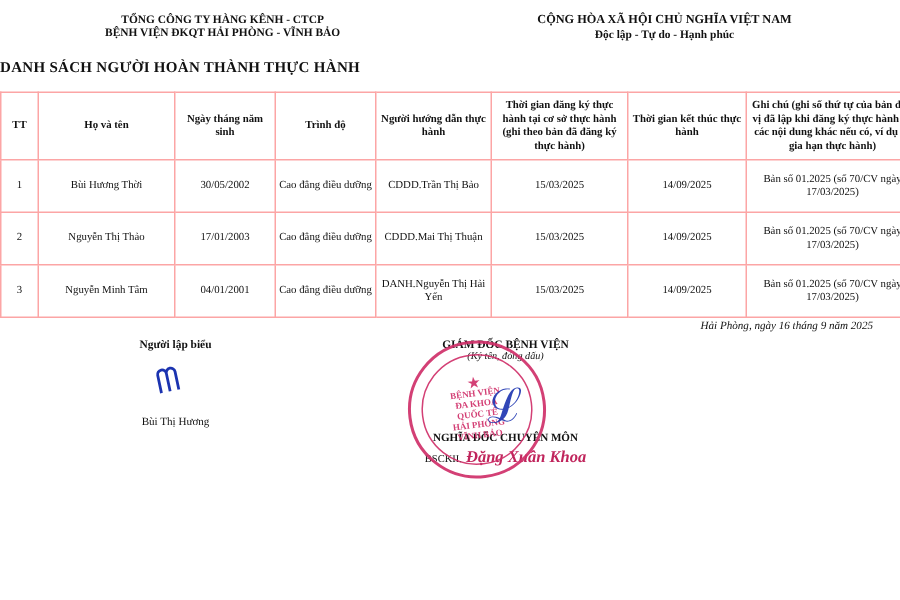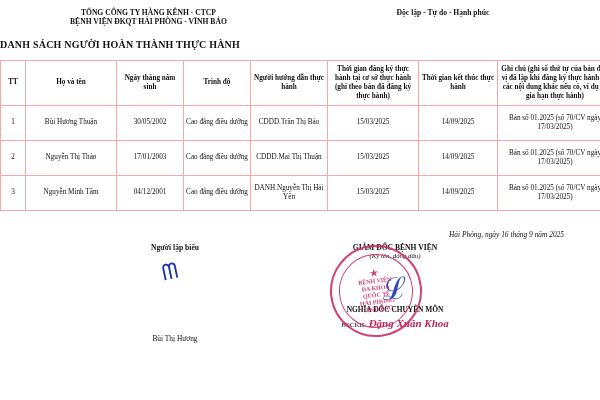--- a/index.html
+++ b/index.html
@@ -78,26 +78,26 @@
   .col-level { width: 62px; }
   .col-guide { width: 72px; }
   .col-start { width: 86px; }
   .col-end { width: 74px; }
   .col-note { width: 110px; }
   td.name-cell { text-align: left; padding-left: 5px; }
   .footer-date {
     text-align: right;
     font-size: 7.4px;
     font-style: italic;
-    padding-right: 36px;
-    margin-top: 19px;
+    padding-right: 18px;
+    margin-top: 0;
   }
   .sign-row {
     display: flex;
-    justify-content: center;
+    justify-content: flex-start;
     padding: 0 22px;
     margin-top: 4px;
     box-sizing: border-box;
   }
   .sign-left {
     width: 190px;
     text-align: center;
     position: relative;
   }
   .sign-right {
@@ -109,21 +109,20 @@
     font-weight: bold;
     font-size: 7.6px;
   }
   .sign-sub {
     font-size: 6.8px;
     font-style: italic;
   }
   .sign-gap-left { height: 42px; }
   .sign-name {
     font-size: 7.4px;
-    margin-top: 40px;
   }
   .sign-phone {
     font-size: 7.4px;
     text-align: left;
     padding-left: 18px;
   }
   .scribble-left {
     position: absolute;
     left: 82px;
     top: 16px;
@@ -201,20 +200,21 @@
 <body>
 
 <div class="page">
 
   <div class="header">
     <div class="hdr-left">
       <div class="b fs75">TỔNG CÔNG TY HÀNG KÊNH - CTCP</div>
       <div class="b fs75">BỆNH VIỆN ĐKQT HẢI PHÒNG - VĨNH BẢO</div>
     </div>
     <div class="hdr-right">
+      <div class="b fs8">CỘNG HÒA XÃ HỘI CHỦ NGHĨA VIỆT NAM</div>
       <div class="b fs75">Độc lập - Tự do - Hạnh phúc</div>
     </div>
   </div>
 
   <div class="title">DANH SÁCH NGƯỜI HOÀN THÀNH THỰC HÀNH</div>
 
   <table class="main">
     <thead>
       <tr>
         <th class="col-tt">TT</th>
@@ -223,42 +223,42 @@
         <th class="col-level">Trình độ</th>
         <th class="col-guide">Người hướng dẫn thực hành</th>
         <th class="col-start">Thời gian đăng ký thực hành tại cơ sở thực hành (ghi theo bản đã đăng ký thực hành)</th>
         <th class="col-end">Thời gian kết thúc thực hành</th>
         <th class="col-note">Ghi chú (ghi số thứ tự của bản đơn vị đã lập khi đăng ký thực hành và các nội dung khác nếu có, ví dụ có gia hạn thực hành)</th>
       </tr>
     </thead>
     <tbody>
       <tr>
         <td>1</td>
-        <td class="name-cell">Bùi Hương Thuận</td>
+        <td class="name-cell">Bùi Hương Thời</td>
         <td>30/05/2002</td>
         <td>Cao đẳng điều dưỡng</td>
         <td>CDDD.Trần Thị Bảo</td>
         <td>15/03/2025</td>
         <td>14/09/2025</td>
         <td>Bản số 01.2025 (số 70/CV ngày 17/03/2025)</td>
       </tr>
       <tr>
         <td>2</td>
         <td class="name-cell">Nguyễn Thị Thảo</td>
         <td>17/01/2003</td>
         <td>Cao đẳng điều dưỡng</td>
         <td>CDDD.Mai Thị Thuận</td>
         <td>15/03/2025</td>
         <td>14/09/2025</td>
         <td>Bản số 01.2025 (số 70/CV ngày 17/03/2025)</td>
       </tr>
       <tr>
         <td>3</td>
         <td class="name-cell">Nguyễn Minh Tâm</td>
-        <td>04/12/2001</td>
+        <td>04/01/2001</td>
         <td>Cao đẳng điều dưỡng</td>
         <td>DANH.Nguyễn Thị Hải Yến</td>
         <td>15/03/2025</td>
         <td>14/09/2025</td>
         <td>Bản số 01.2025 (số 70/CV ngày 17/03/2025)</td>
       </tr>
     </tbody>
   </table>
 
   <div class="footer-date">Hải Phòng, ngày 16 tháng 9 năm 2025</div>

